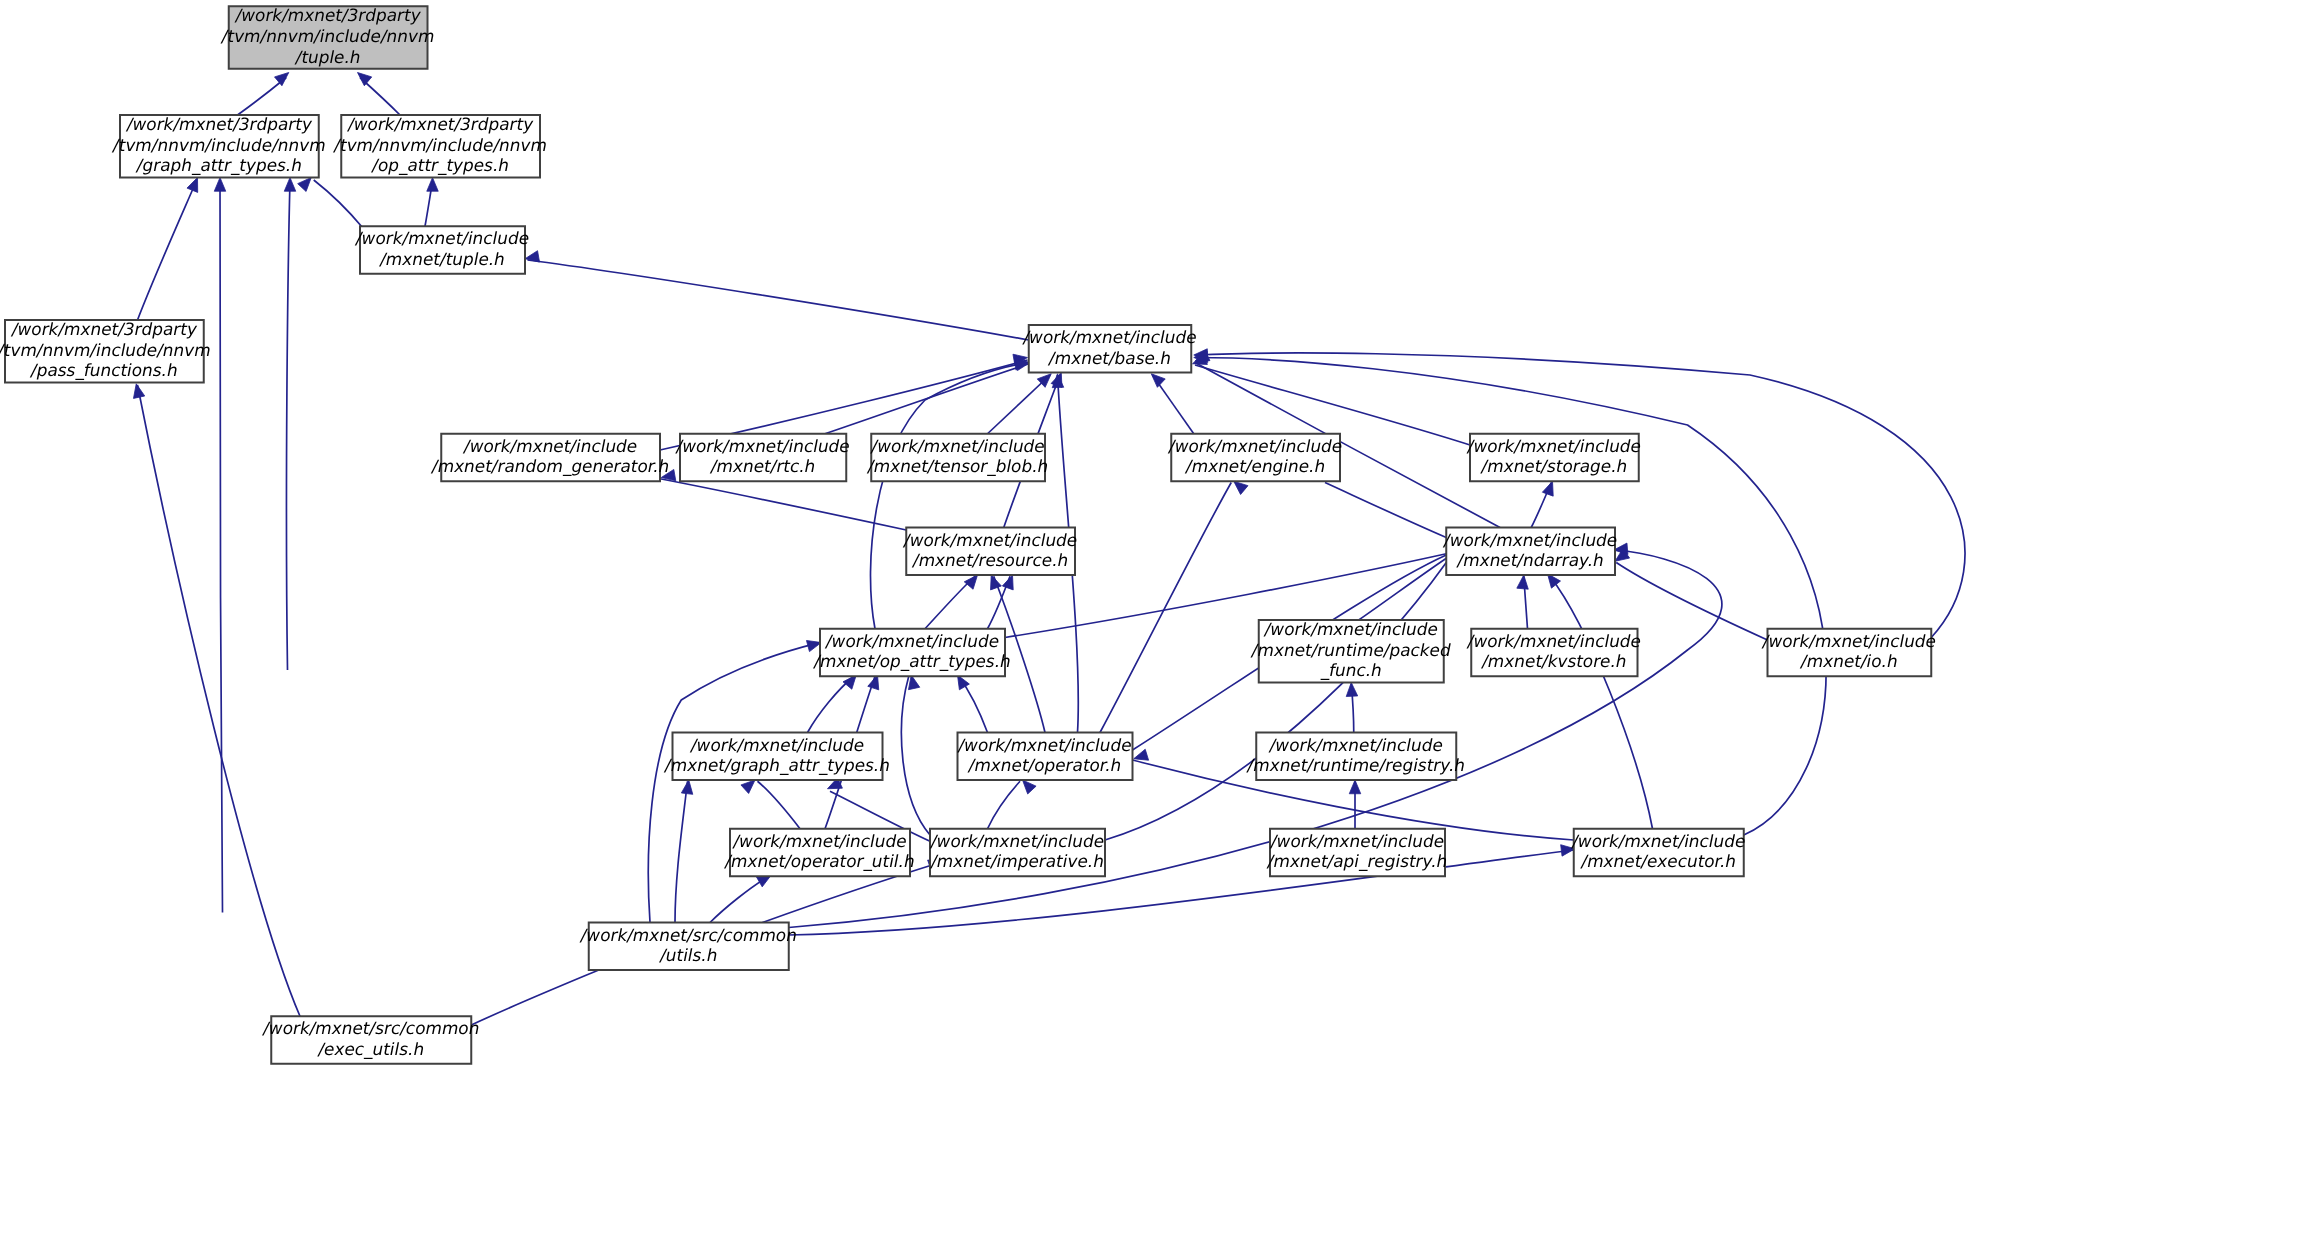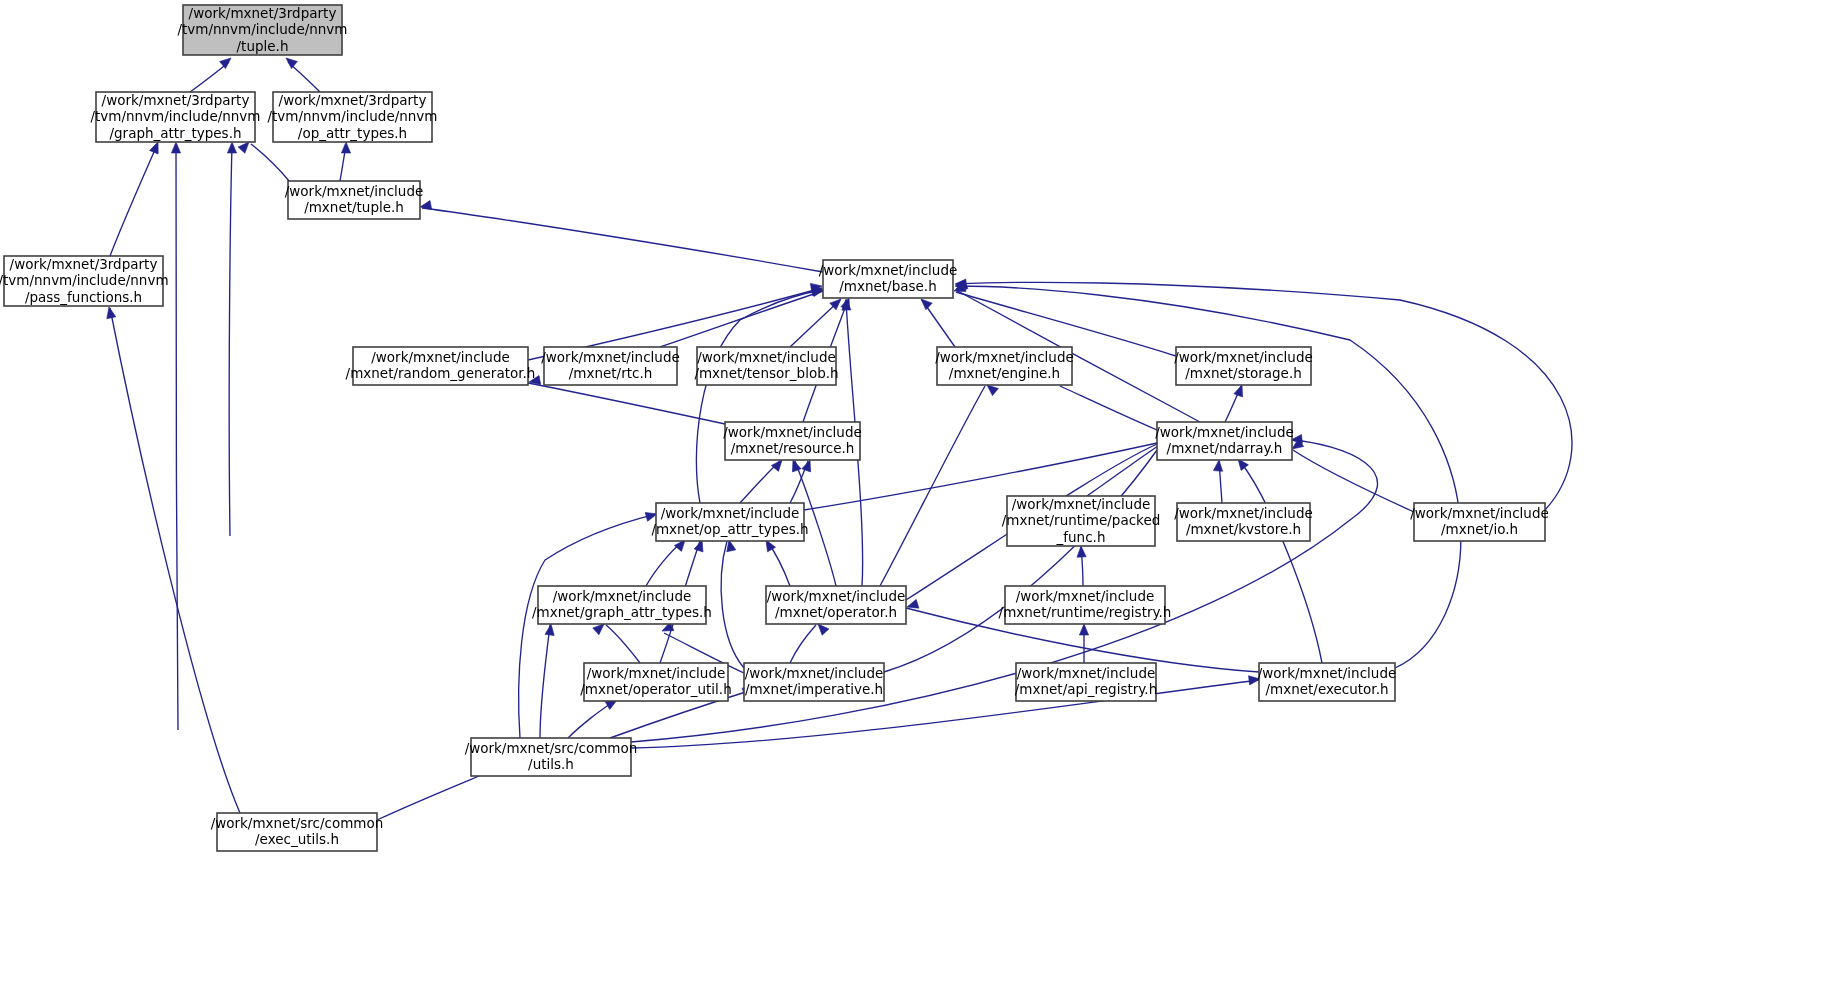--- a/index.html
+++ b/index.html
@@ -10,20 +10,21 @@
   body {
     width: 1847px;
     height: 1004px;
     font-family: "DejaVu Sans", sans-serif;
     overflow: hidden;
   }
   #graph-root {
     position: relative;
     width: 1638px;
     height: 1004px;
+    font-style: italic;
   }
   svg#dep-graph {
     display: block;
     width: 1847px;
     height: 1004px;
   }
   .node-box {
     fill: #ffffff;
     stroke: #404040;
     stroke-width: 1.6;

